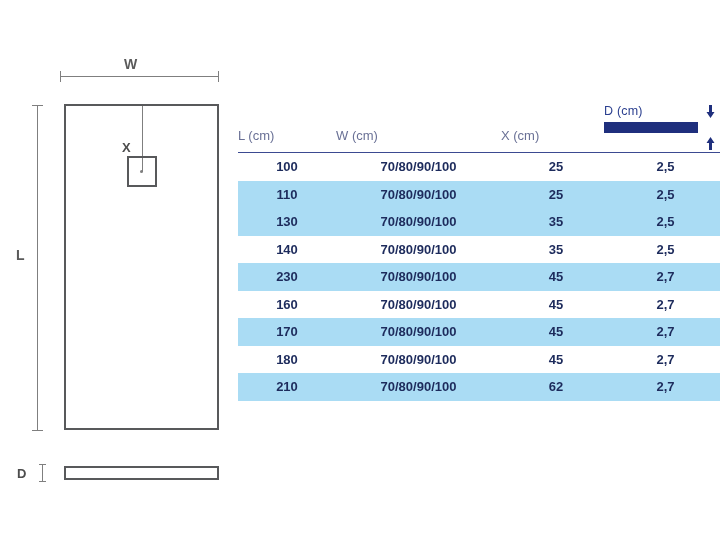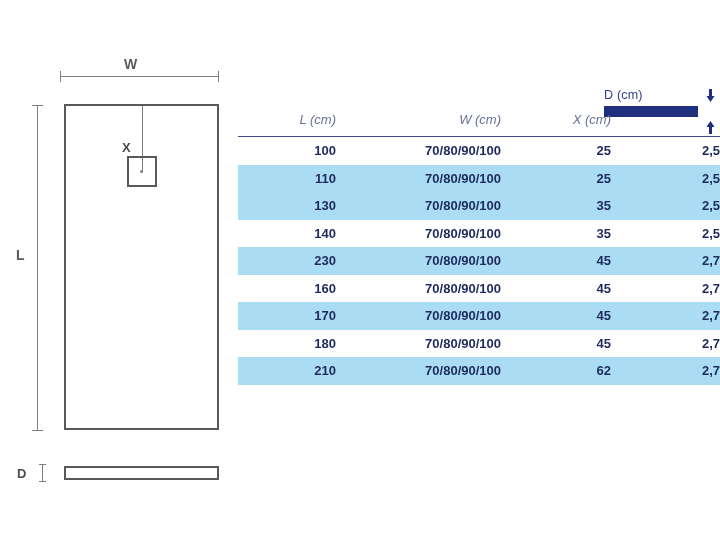--- a/index.html
+++ b/index.html
@@ -172,21 +172,21 @@
     height: 1px;
     background: #7f7f7f;
   }
   .d-dim-cap.top    { top: 464px; }
   .d-dim-cap.bottom { top: 481px; }
 
   
   #table-area {
     position: absolute;
     left: 238px;
-    top: 0;
+    top: 16px;
     width: 482px;
     height: 404px;
   }
 
   
   .d-indicator {
     position: absolute;
     right: 8px;
     top: 88px;
     width: 108px;
@@ -226,30 +226,29 @@
     top: 108px;
     width: 482px;
     border-collapse: collapse;
     table-layout: fixed;
   }
   table.spec th {
     font-weight: normal;
     font-size: 13px;
     color: #6a7196;
     padding: 4px 0 9px 0;
-    text-align: right;
+    text-align: left;
     border-bottom: 1.5px solid #3b4a91;
-    font-style: italic;
   }
   table.spec th.d-col { color: transparent; }
   table.spec td {
     font-size: 13px;
     font-weight: bold;
     color: #1d2b5c;
-    text-align: right;
+    text-align: center;
     height: 27.5px;
     padding: 0;
   }
   table.spec tr.alt td {
     background: #aadcf4;
     margin-left: 28px;
   }
   col.c-l { width: 98px; }
   col.c-w { width: 165px; }
   col.c-x { width: 110px; }

